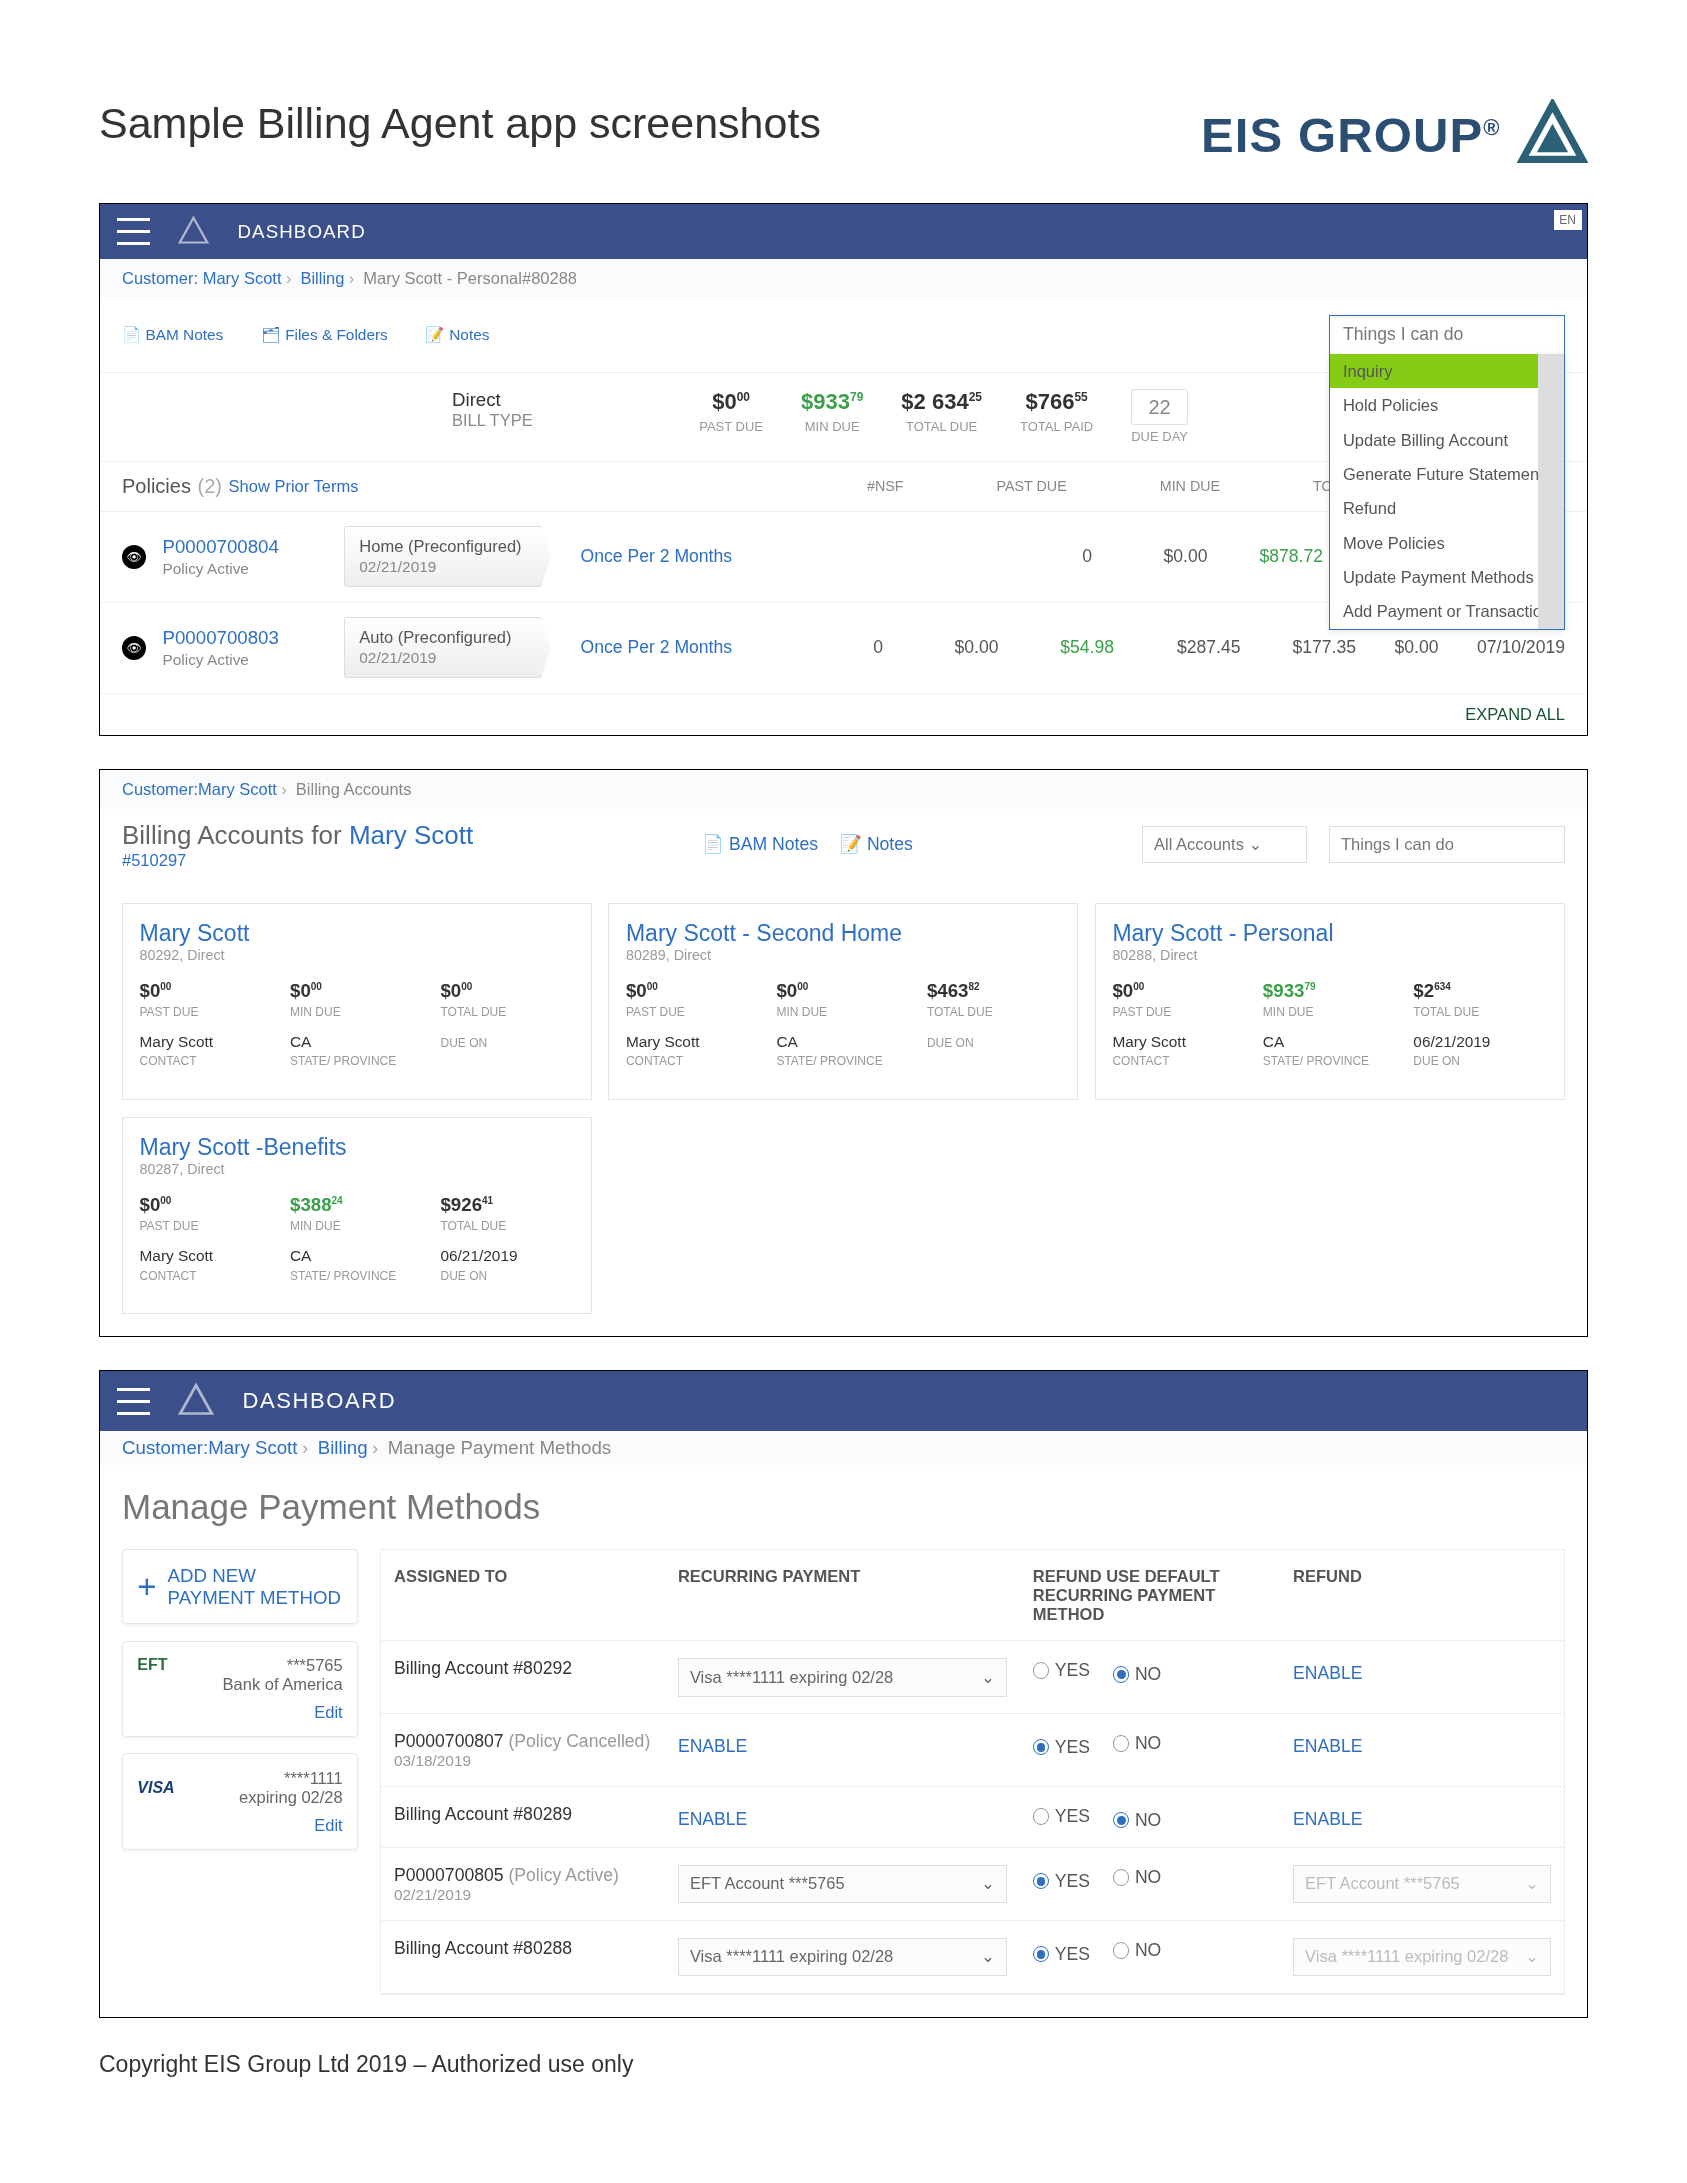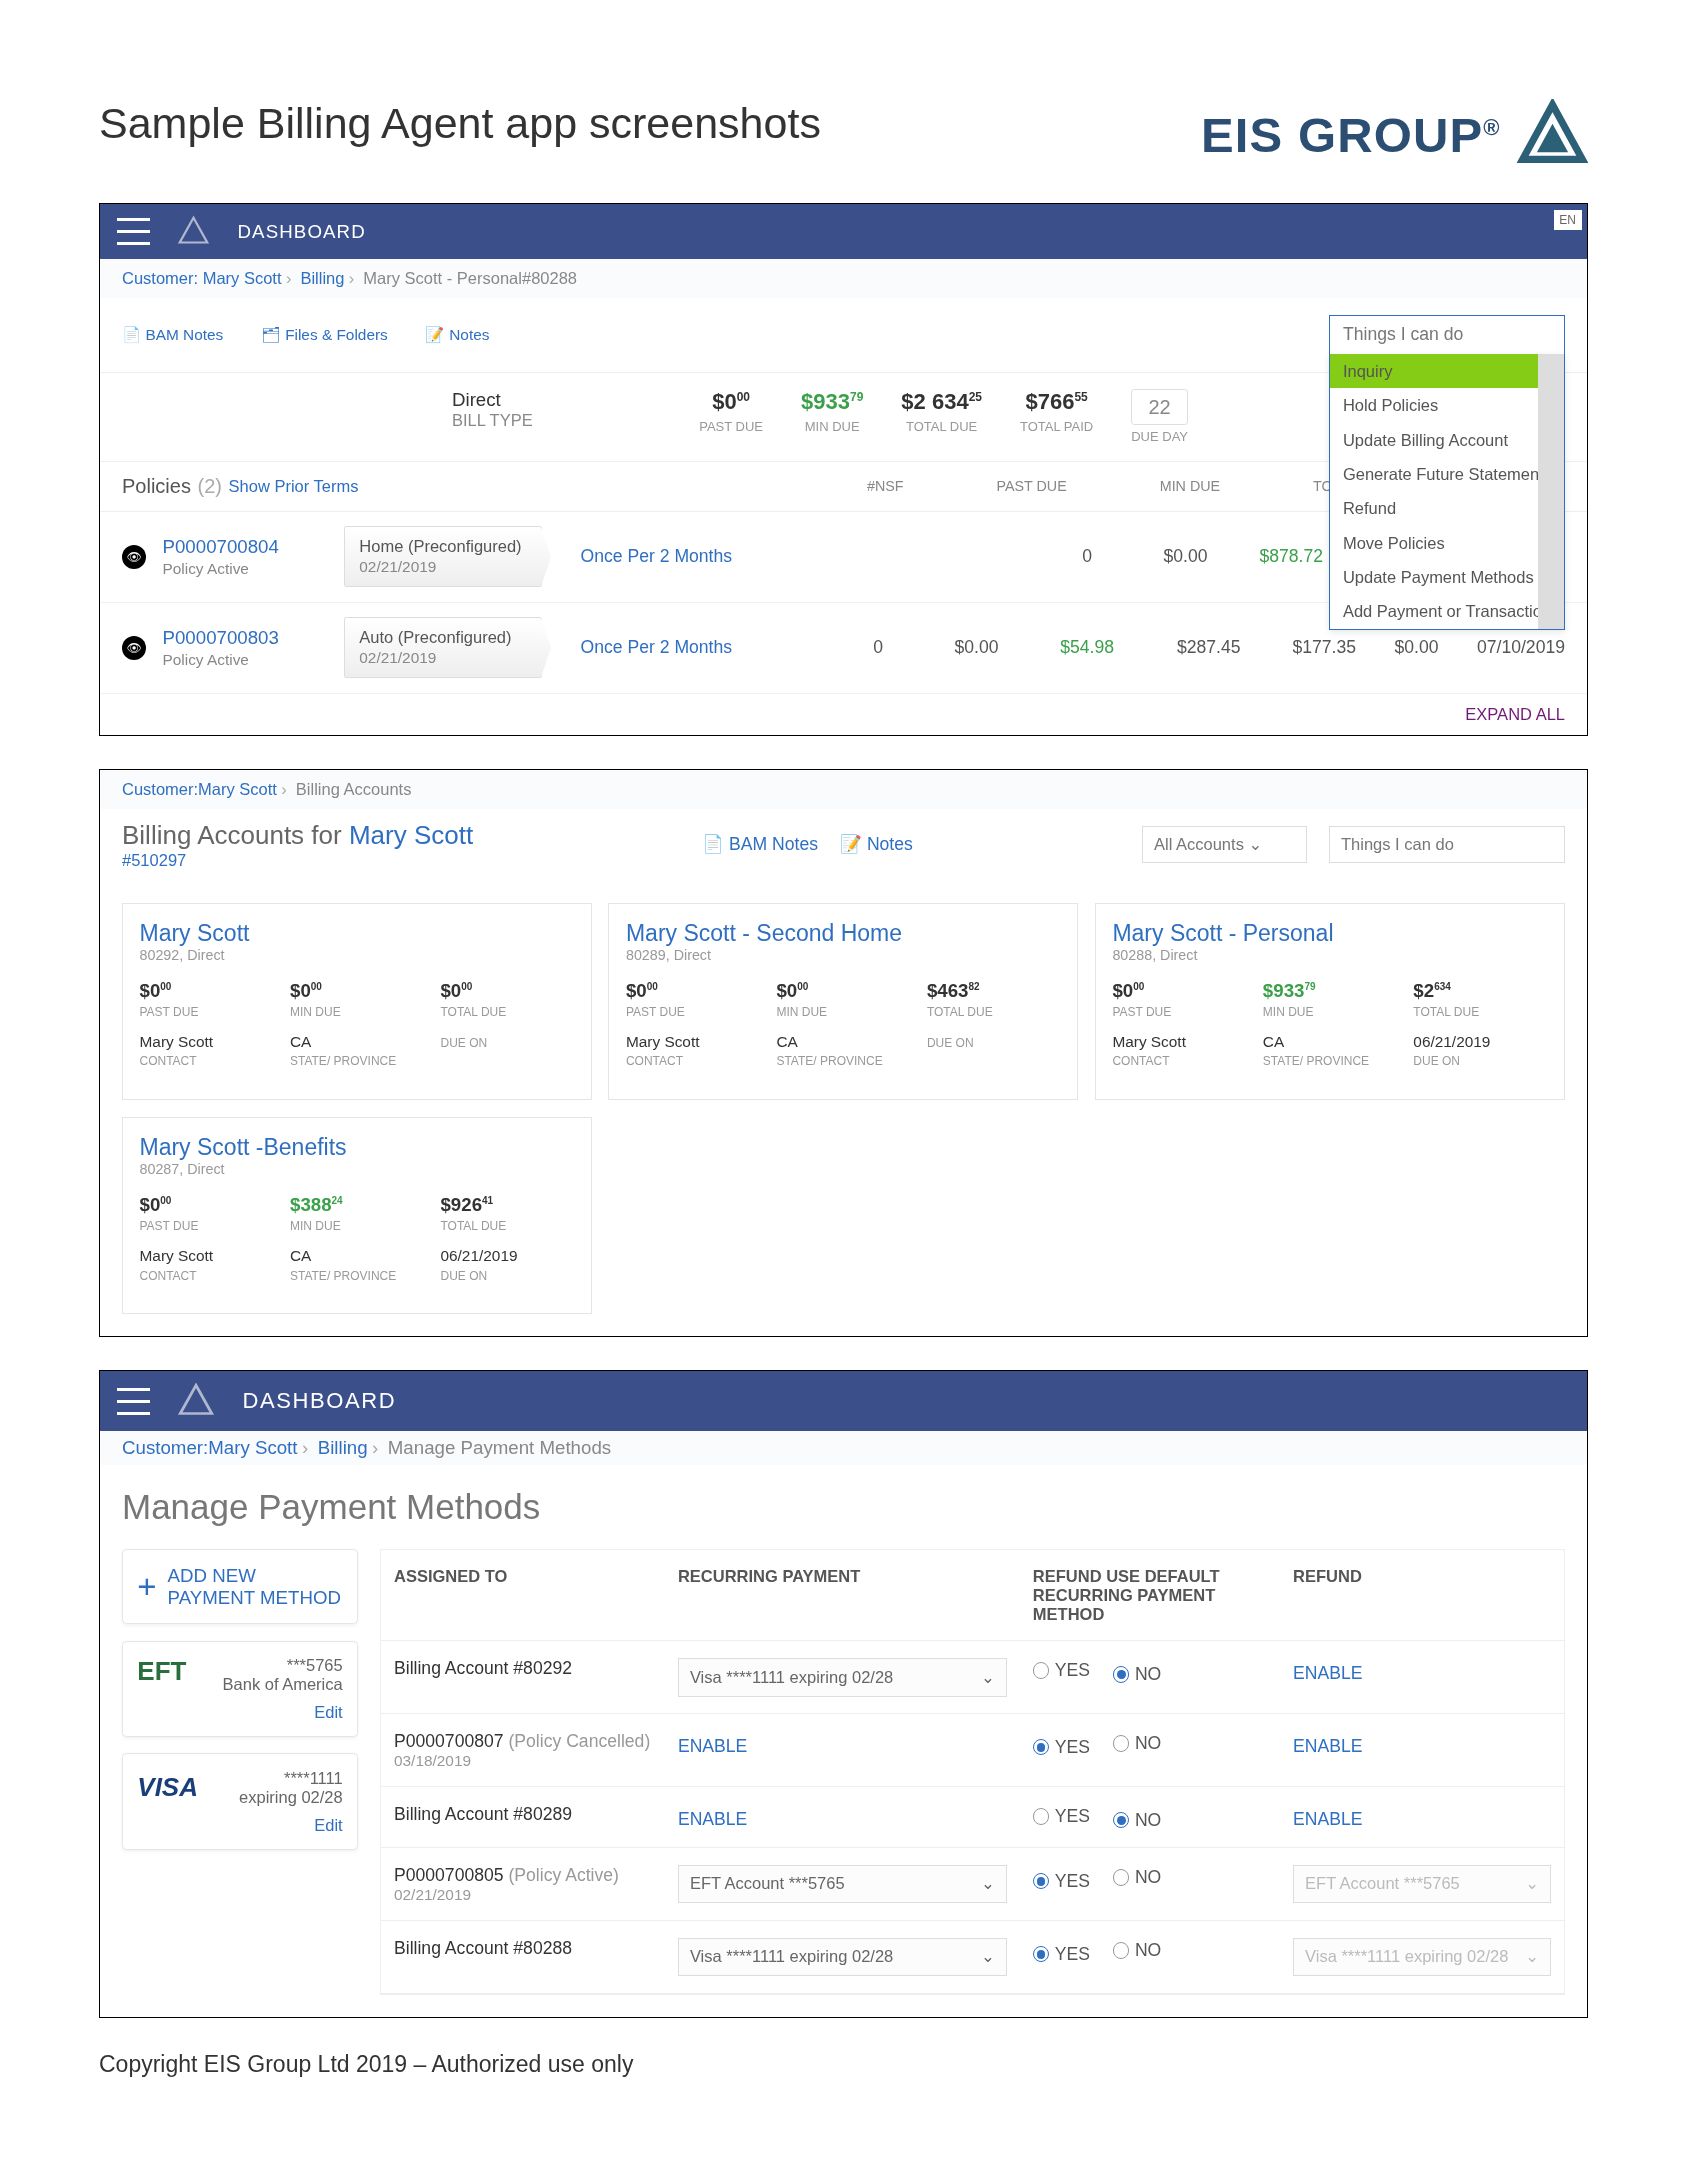--- a/index.html
+++ b/index.html
@@ -42,40 +42,40 @@
   .section-h .cols{margin-left:auto;display:flex;gap:93px;font-size:14.3px;color:#888;}
   .prow{display:flex;align-items:center;padding:14.3px 22px;border-bottom:0.5px solid #f0f0f0;gap:16.5px;}
   .eye{width:24px;height:24px;border-radius:50%;background:#000;display:flex;align-items:center;justify-content:center;color:#fff;font-size:12px;}
   .pid{color:#2f6fc1;font-size:18.7px;}
   .psub{color:#888;font-size:15.4px;margin-top:2.2px;}
   .chip{background:linear-gradient(#fff,#eee);border:0.5px solid #ddd;border-radius:2.2px;padding:10px 14.3px;font-size:16.5px;color:#555;position:relative;}
   .chip::after{content:"";position:absolute;right:-10px;top:0;bottom:0;width:10px;background:linear-gradient(#fff,#eee);clip-path:polygon(0 0,100% 50%,0 100%);}
   .link2{color:#2f6fc1;font-size:17.6px;}
   .num{font-size:17.6px;color:#555;min-width:66px;text-align:right;}
   .num.green{color:#3ba04a;}
-  .expand{text-align:right;padding:11px 22px;color:#701a75;font-size:16.5px;}
+  .expand{text-align:right;padding:11px 22px;color:#14532d;font-size:16.5px;}
   
   .cards{display:flex;flex-wrap:wrap;gap:16.5px;padding:22px;}
   .card{border:0.5px solid #e5e5e5;flex:0 0 calc(33.33% - 11px);padding:16.5px;}
   .card h3{color:#2f6fc1;font-size:23px;font-weight:400;}
   .card .sub{color:#999;font-size:14.3px;margin-bottom:16.5px;}
   .card .row3{display:flex;gap:16.5px;margin-bottom:14.3px;}
   .card .row3 .c{flex:1;}
   .card .v2{font-size:18.7px;font-weight:600;}
   .card .v2.green{color:#3ba04a;}
   .card .v2 sup{font-size:10px;}
   .card .t2{font-size:12px;color:#999;margin-top:3.3px;}
   
   .mpm h2{font-size:35px;color:#777;font-weight:400;padding:22px;}
   .mpm-body{display:flex;gap:22px;padding:0 22px 22px;}
   .mpm-side{width:236px;display:flex;flex-direction:column;gap:16.5px;}
   .pcard{border:0.5px solid #e5e5e5;border-radius:4.4px;padding:14.3px;box-shadow:0 1.1px 3.3px rgba(0,0,0,.05);}
   .pcard.add{display:flex;align-items:center;gap:11px;color:#2f6fc1;font-size:18.7px;}
   .plus{font-size:33px;font-weight:300;color:#2f6fc1;}
-  .pcard .brand{font-weight:700;font-size:26px;color:#1a3e7a;font-style:italic;}
+  .pcard .brand{font-weight:700;font-size:16px;color:#1a3e7a;font-style:italic;}
   .pcard .brand.eft{color:#2b6e3e;font-style:normal;}
   .pcard .det{text-align:right;color:#666;font-size:16.5px;}
   .pcard .edit{text-align:right;color:#2f6fc1;font-size:16.5px;margin-top:8.8px;cursor:pointer;}
   .mpm-table{flex:1;border:0.5px solid #eee;}
   .mpm-table .hrow,.mpm-table .drow{display:flex;border-bottom:0.5px solid #eee;}
   .mpm-table .hrow{font-size:16.5px;color:#555;font-weight:600;}
   .mpm-table .cell{padding:16.5px 13px;flex:1;}
   .mpm-table .cell.c1{flex:0 0 24%;}
   .mpm-table .cell.c2{flex:0 0 30%;}
   .mpm-table .cell.c3{flex:0 0 22%;}

